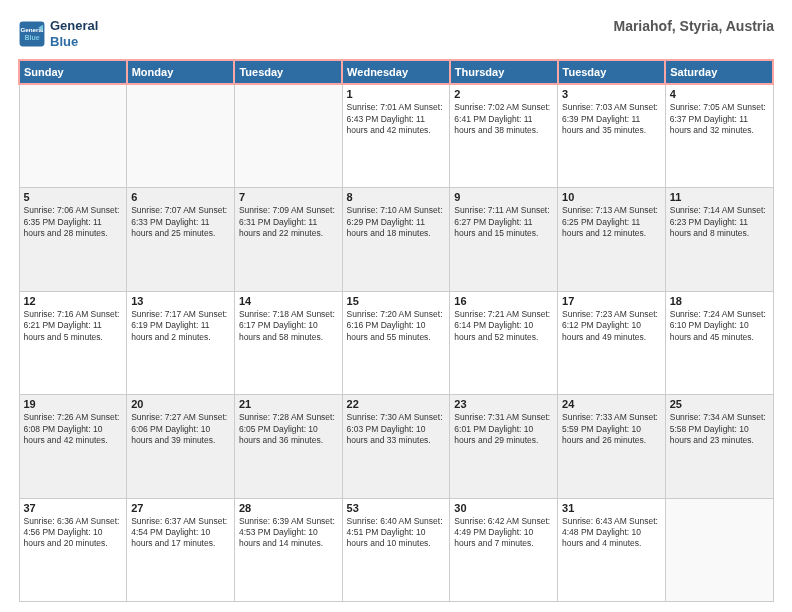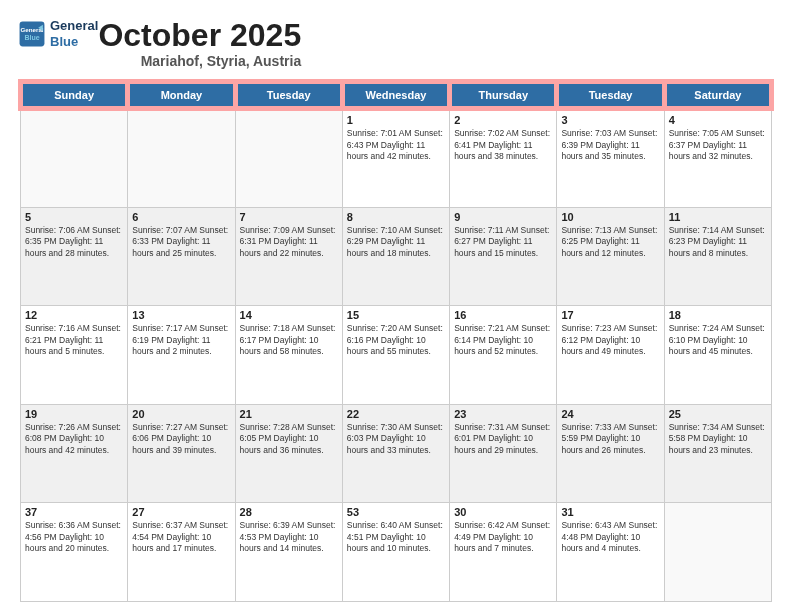--- a/index.html
+++ b/index.html
@@ -12,21 +12,21 @@
     }
     .page {
       width: 792px;
       height: 612px;
       padding: 18px 18px 10px 18px;
       display: flex;
       flex-direction: column;
     }
     .header {
       display: flex;
-      justify-content: flex-start;
+      justify-content: space-between;
       align-items: flex-start;
       margin-bottom: 10px;
     }
     .logo {
       display: flex;
       align-items: center;
       gap: 4px;
     }
     .logo-text {
       font-size: 13px;
@@ -58,22 +58,22 @@
       border-collapse: collapse;
       width: 100%;
       table-layout: fixed;
     }
     .calendar th {
       background: #2e6da4;
       color: #fff;
       font-size: 11px;
       font-weight: bold;
       padding: 5px 4px;
-      text-align: center;
-      border: 5px solid #fca5a5;
+      text-align: left;
+      border: 2px solid #fca5a5;
     }
     .calendar td {
       border: 1px solid #ccc;
       vertical-align: top;
       padding: 3px 4px;
       font-size: 9px;
       color: #333;
       height: 82px;
     }
     .calendar td.empty {
@@ -106,21 +106,20 @@
         <text x="18" y="16" font-size="8" fill="white" text-anchor="middle" font-weight="bold">General</text>
         <text x="18" y="26" font-size="9" fill="#7ec8e3" text-anchor="middle" font-weight="bold">Blue</text>
         <polygon points="26,10 32,6 32,14" fill="#7ec8e3"></polygon>
       </svg>
       <div class="logo-text">
         <div style="color:#1a3a5c; font-size:13px;">General</div>
         <div style="color:#2e6da4; font-size:13px;">Blue</div>
       </div>
     </div>
     <div class="title-block">
-      <div class="month-title">October 2025</div>
       <div class="subtitle">Mariahof, Styria, Austria</div>
     </div>
   </div>
 
   <table class="calendar">
     <thead>
       <tr>
         <th>Sunday</th>
         <th>Monday</th>
         <th>Tuesday</th>

